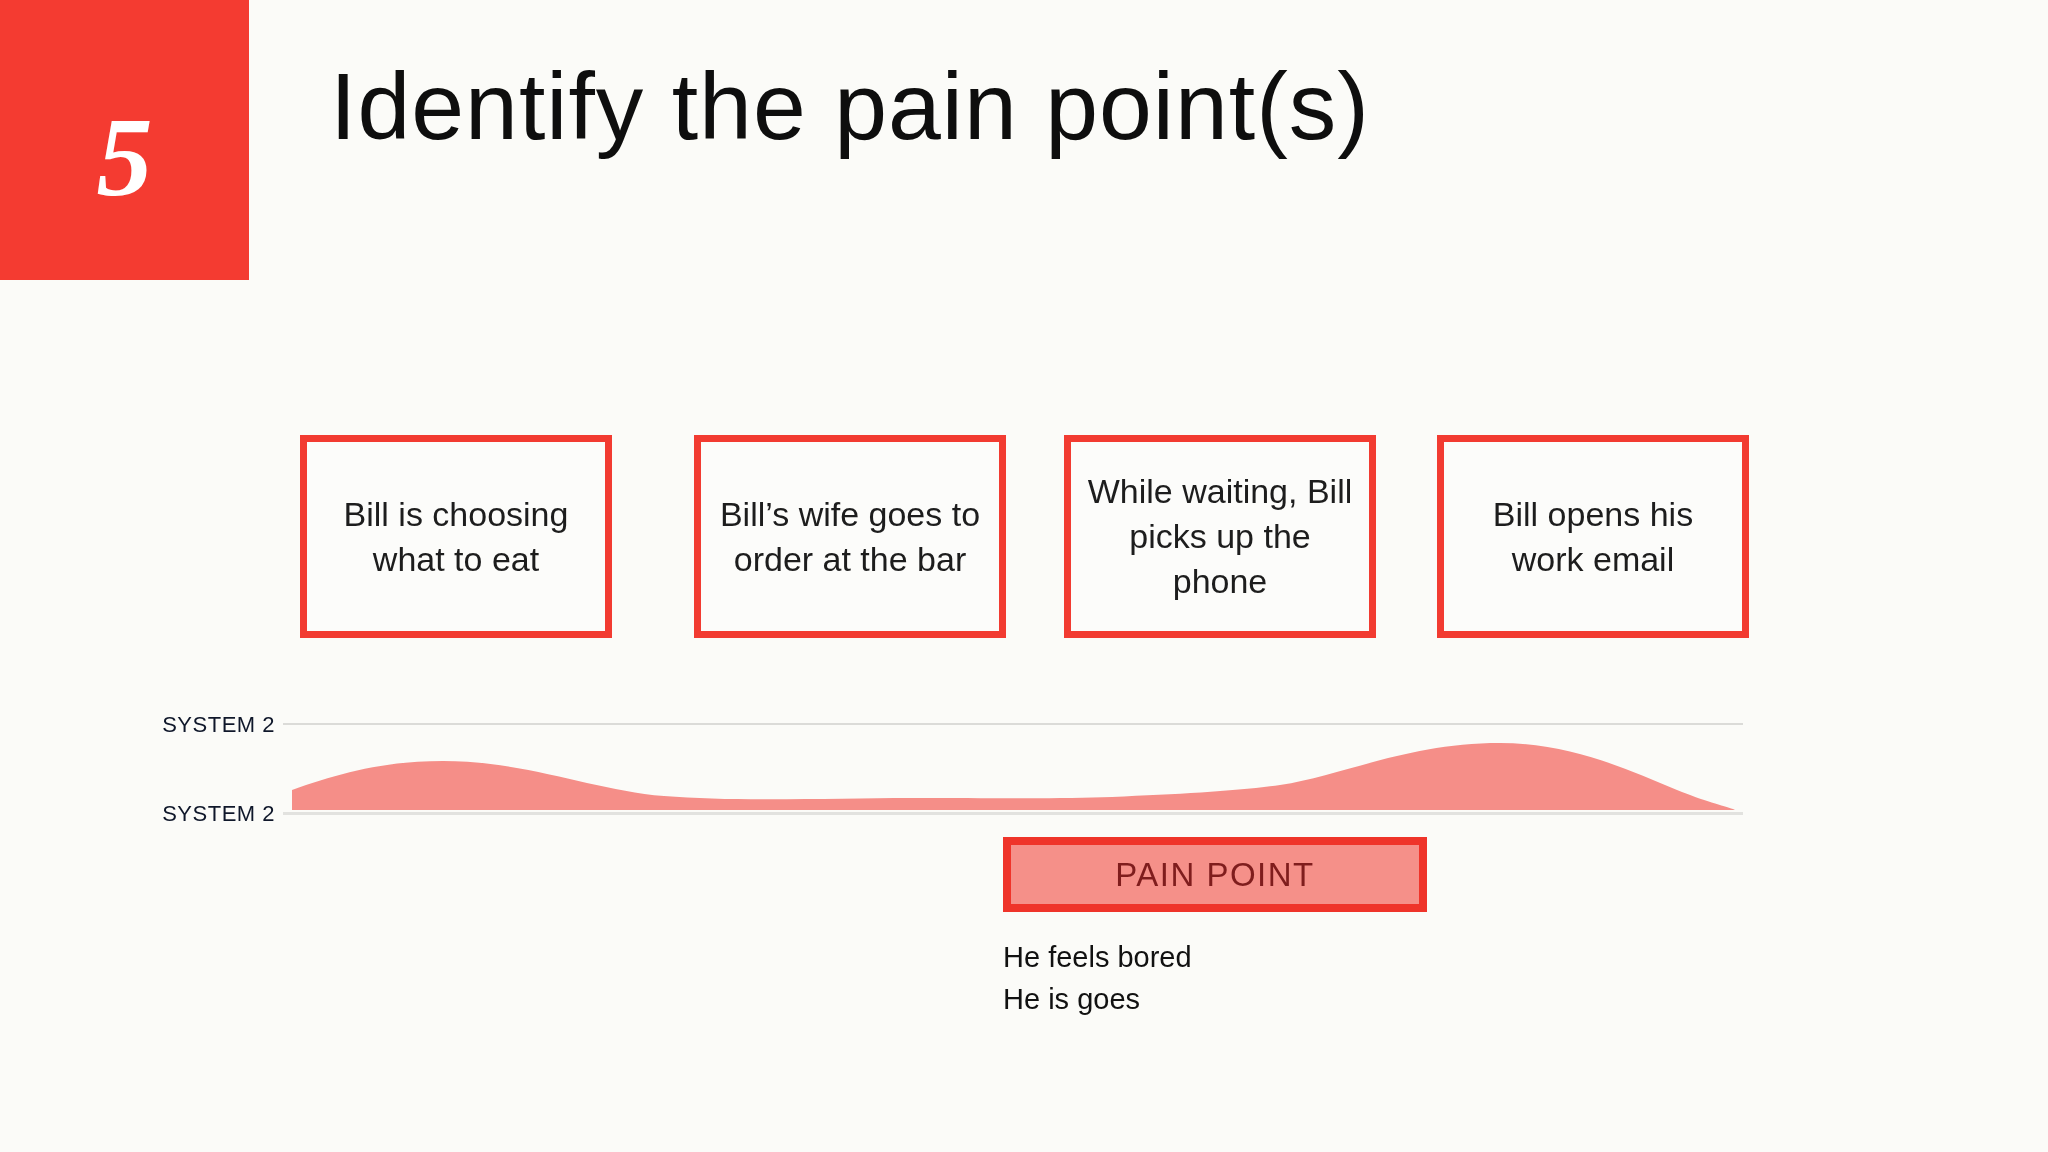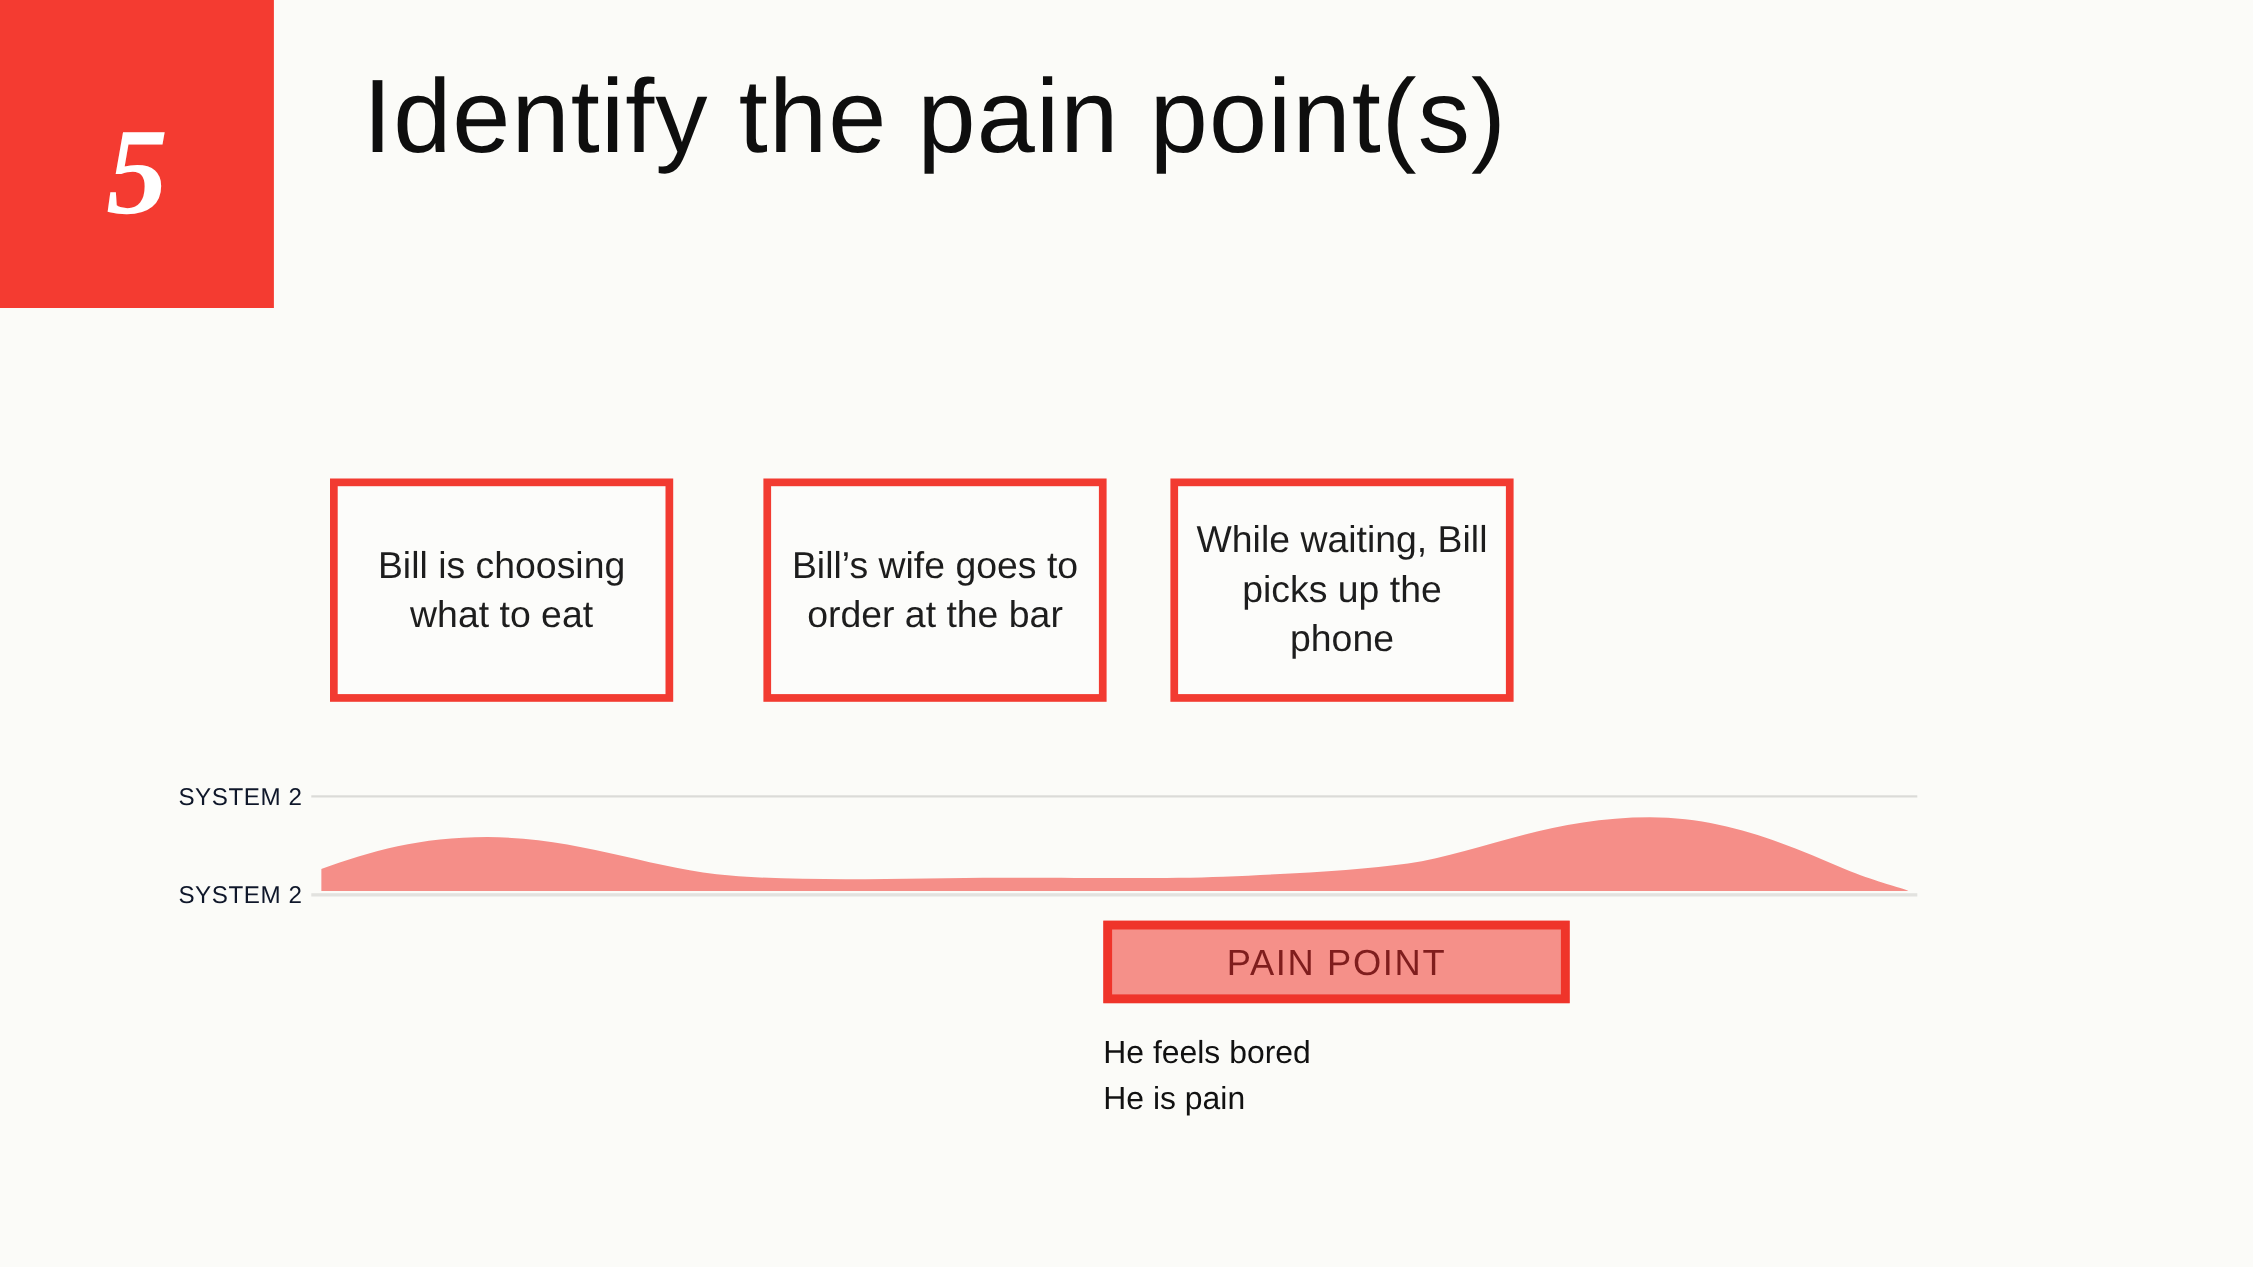--- a/index.html
+++ b/index.html
@@ -89,20 +89,23 @@
 
   <div class="step-box b1">
     <span>Bill is choosing what to eat</span>
   </div>
   <div class="step-box b2">
     <span>Bill’s wife goes to order at the bar</span>
   </div>
   <div class="step-box b3">
     <span>While waiting, Bill picks up the phone</span>
   </div>
+  <div class="step-box b4">
+    <span>Bill opens his work email</span>
+  </div>
 
   <div class="axis-label sys2">SYSTEM 2</div>
   <div class="axis-line sys2"></div>
 
   <svg class="wave-svg" viewBox="0 0 1443 75" preserveAspectRatio="none">
     <path d="M 0 55
              C 45 39, 90 26, 151 26
              C 235 26, 300 55, 372 61
              C 445 67, 545 63, 618 63
              C 705 63, 770 64, 820 62
@@ -115,16 +118,16 @@
 
   <div class="axis-label sys1">SYSTEM 2</div>
   <div class="axis-line sys1"></div>
 
   <div class="pain-box">
     <span>PAIN POINT</span>
   </div>
 
   <div class="pain-notes">
     <div>He feels bored</div>
-    <div>He is pain</div>
+    <div>He is goes</div>
   </div>
 
 </div>
 
 </body></html>

